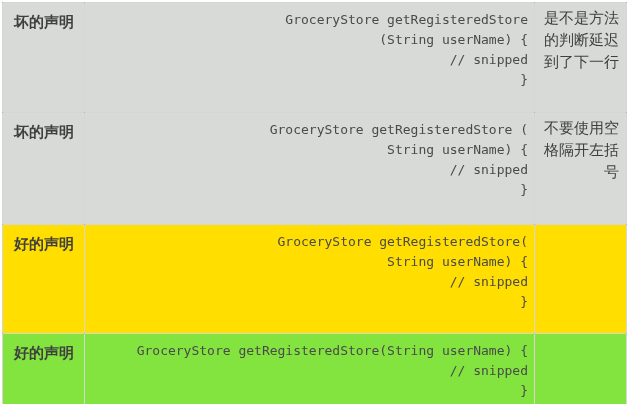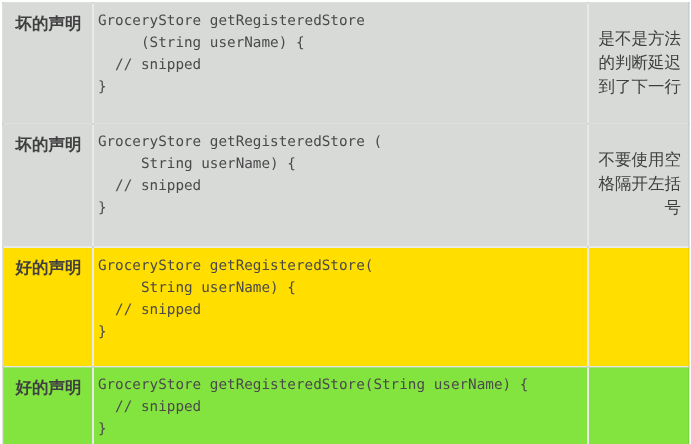--- a/index.html
+++ b/index.html
@@ -27,22 +27,22 @@
   tr.row-bad td    { background: #d7dad7; }
   tr.row-yellow td { background: #ffde00; }
   tr.row-green td  { background: #83e43f; }
   
   tr.r1 { height: 110px; }
   tr.r2 { height: 112px; }
   tr.r3 { height: 109px; }
   tr.r4 { height: 64px; }
   
   td.cell-label { width: 82px;  padding: 9px 6px 9px 11px; }
-  td.cell-code  { width: 450px; padding: 7px 6px 7px 4px; }
-  td.cell-note  { width: 92px;  padding: 22px 7px 8px 8px; text-align: right; }
+  td.cell-code  { width: 450px; padding: 7px 6px 7px 4px; text-align: right; }
+  td.cell-note  { width: 92px;  padding: 4px 7px 8px 8px; text-align: right; }
   .label {
     font-size: 15px;
     line-height: 20px;
     color: #3f3f3f;
     font-weight: bold;
   }
   pre.code {
     margin: 0;
     font-family: "DejaVu Sans Mono", "Liberation Mono", monospace;
     font-size: 13px;

